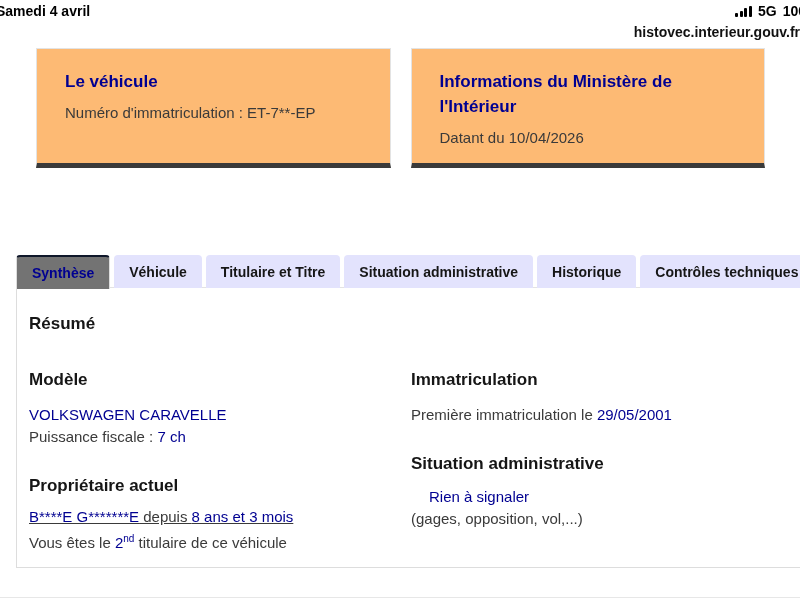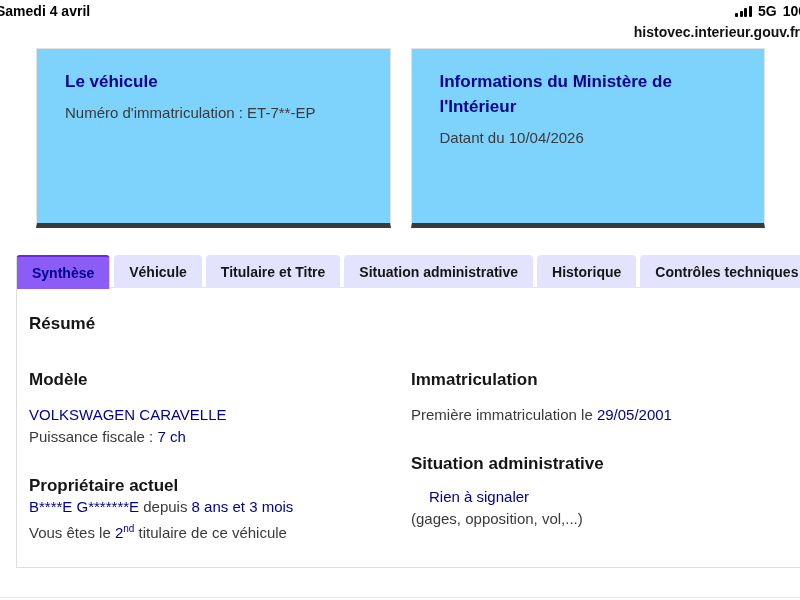--- a/index.html
+++ b/index.html
@@ -37,22 +37,22 @@
     text-align: right; font-size: 14px; font-weight: 700; color: #111;
   }
 
   
   .cards-row {
     position: absolute; top: 48px; left: 36px; right: 35px;
     display: flex; gap: 20px;
   }
   .card {
     flex: 1 1 0;
-    height: 180px;
-    background: #7dd3fc;
+    height: 120px;
+    background: #fdba74;
     border: 1px solid #e3e3e3;
     border-bottom: 5px solid #3a3a3a;
     padding: 20px 26px 0 28px;
   }
   .card-title {
     color: #000091; font-weight: 700; font-size: 17px; line-height: 25px;
   }
   .card-body {
     margin-top: 10px; font-size: 15px; color: #3a3a3a;
   }
@@ -68,23 +68,23 @@
   .tab {
     display: flex; align-items: center;
     padding: 0 15px;
     font-size: 14px; font-weight: 700;
     white-space: nowrap;
     background: #e3e3fd; color: #161616;
     border-radius: 4px 4px 0 0;
     cursor: pointer;
   }
   .tab.active {
-    background: #8b5cf6; color: #000091;
+    background: #737373; color: #000091;
     border: 1px solid #ddd; border-bottom: none;
-    border-top: 2px solid #6d28d9;
+    border-top: 2px solid #0f172a;
     margin-bottom: -1px;
   }
 
   
   .tab-panel {
     position: absolute; top: 287px; left: 16px; right: -12px; height: 281px;
     border: 1px solid #ddd; border-top: 1px solid #e3e3e3;
     background: #fff;
     padding: 26px 0 0 12px;
   }
@@ -172,21 +172,21 @@
     <div>
       <div class="section-heading">Modèle</div>
       <div class="line mt4" style="margin-top:14px;">
         <span class="blue">VOLKSWAGEN CARAVELLE</span>
       </div>
       <div class="line">
         <span>Puissance fiscale : </span><span class="blue">7 ch</span>
       </div>
 
       <div class="section-heading section-gap">Propriétaire actuel</div>
-      <div class="line" style="margin-top:0;">
+      <div class="line" style="margin-top:10px;text-decoration:underline;">
         <span class="blue">B****E G*******E</span><span> depuis </span><span class="blue">8 ans et 3 mois</span>
       </div>
       <div class="line">
         <span>Vous êtes le </span><span class="blue">2</span><sup class="blue">nd</sup><span> titulaire de ce véhicule</span>
       </div>
     </div>
 
     <div>
       <div class="section-heading">Immatriculation</div>
       <div class="line" style="margin-top:14px;">

